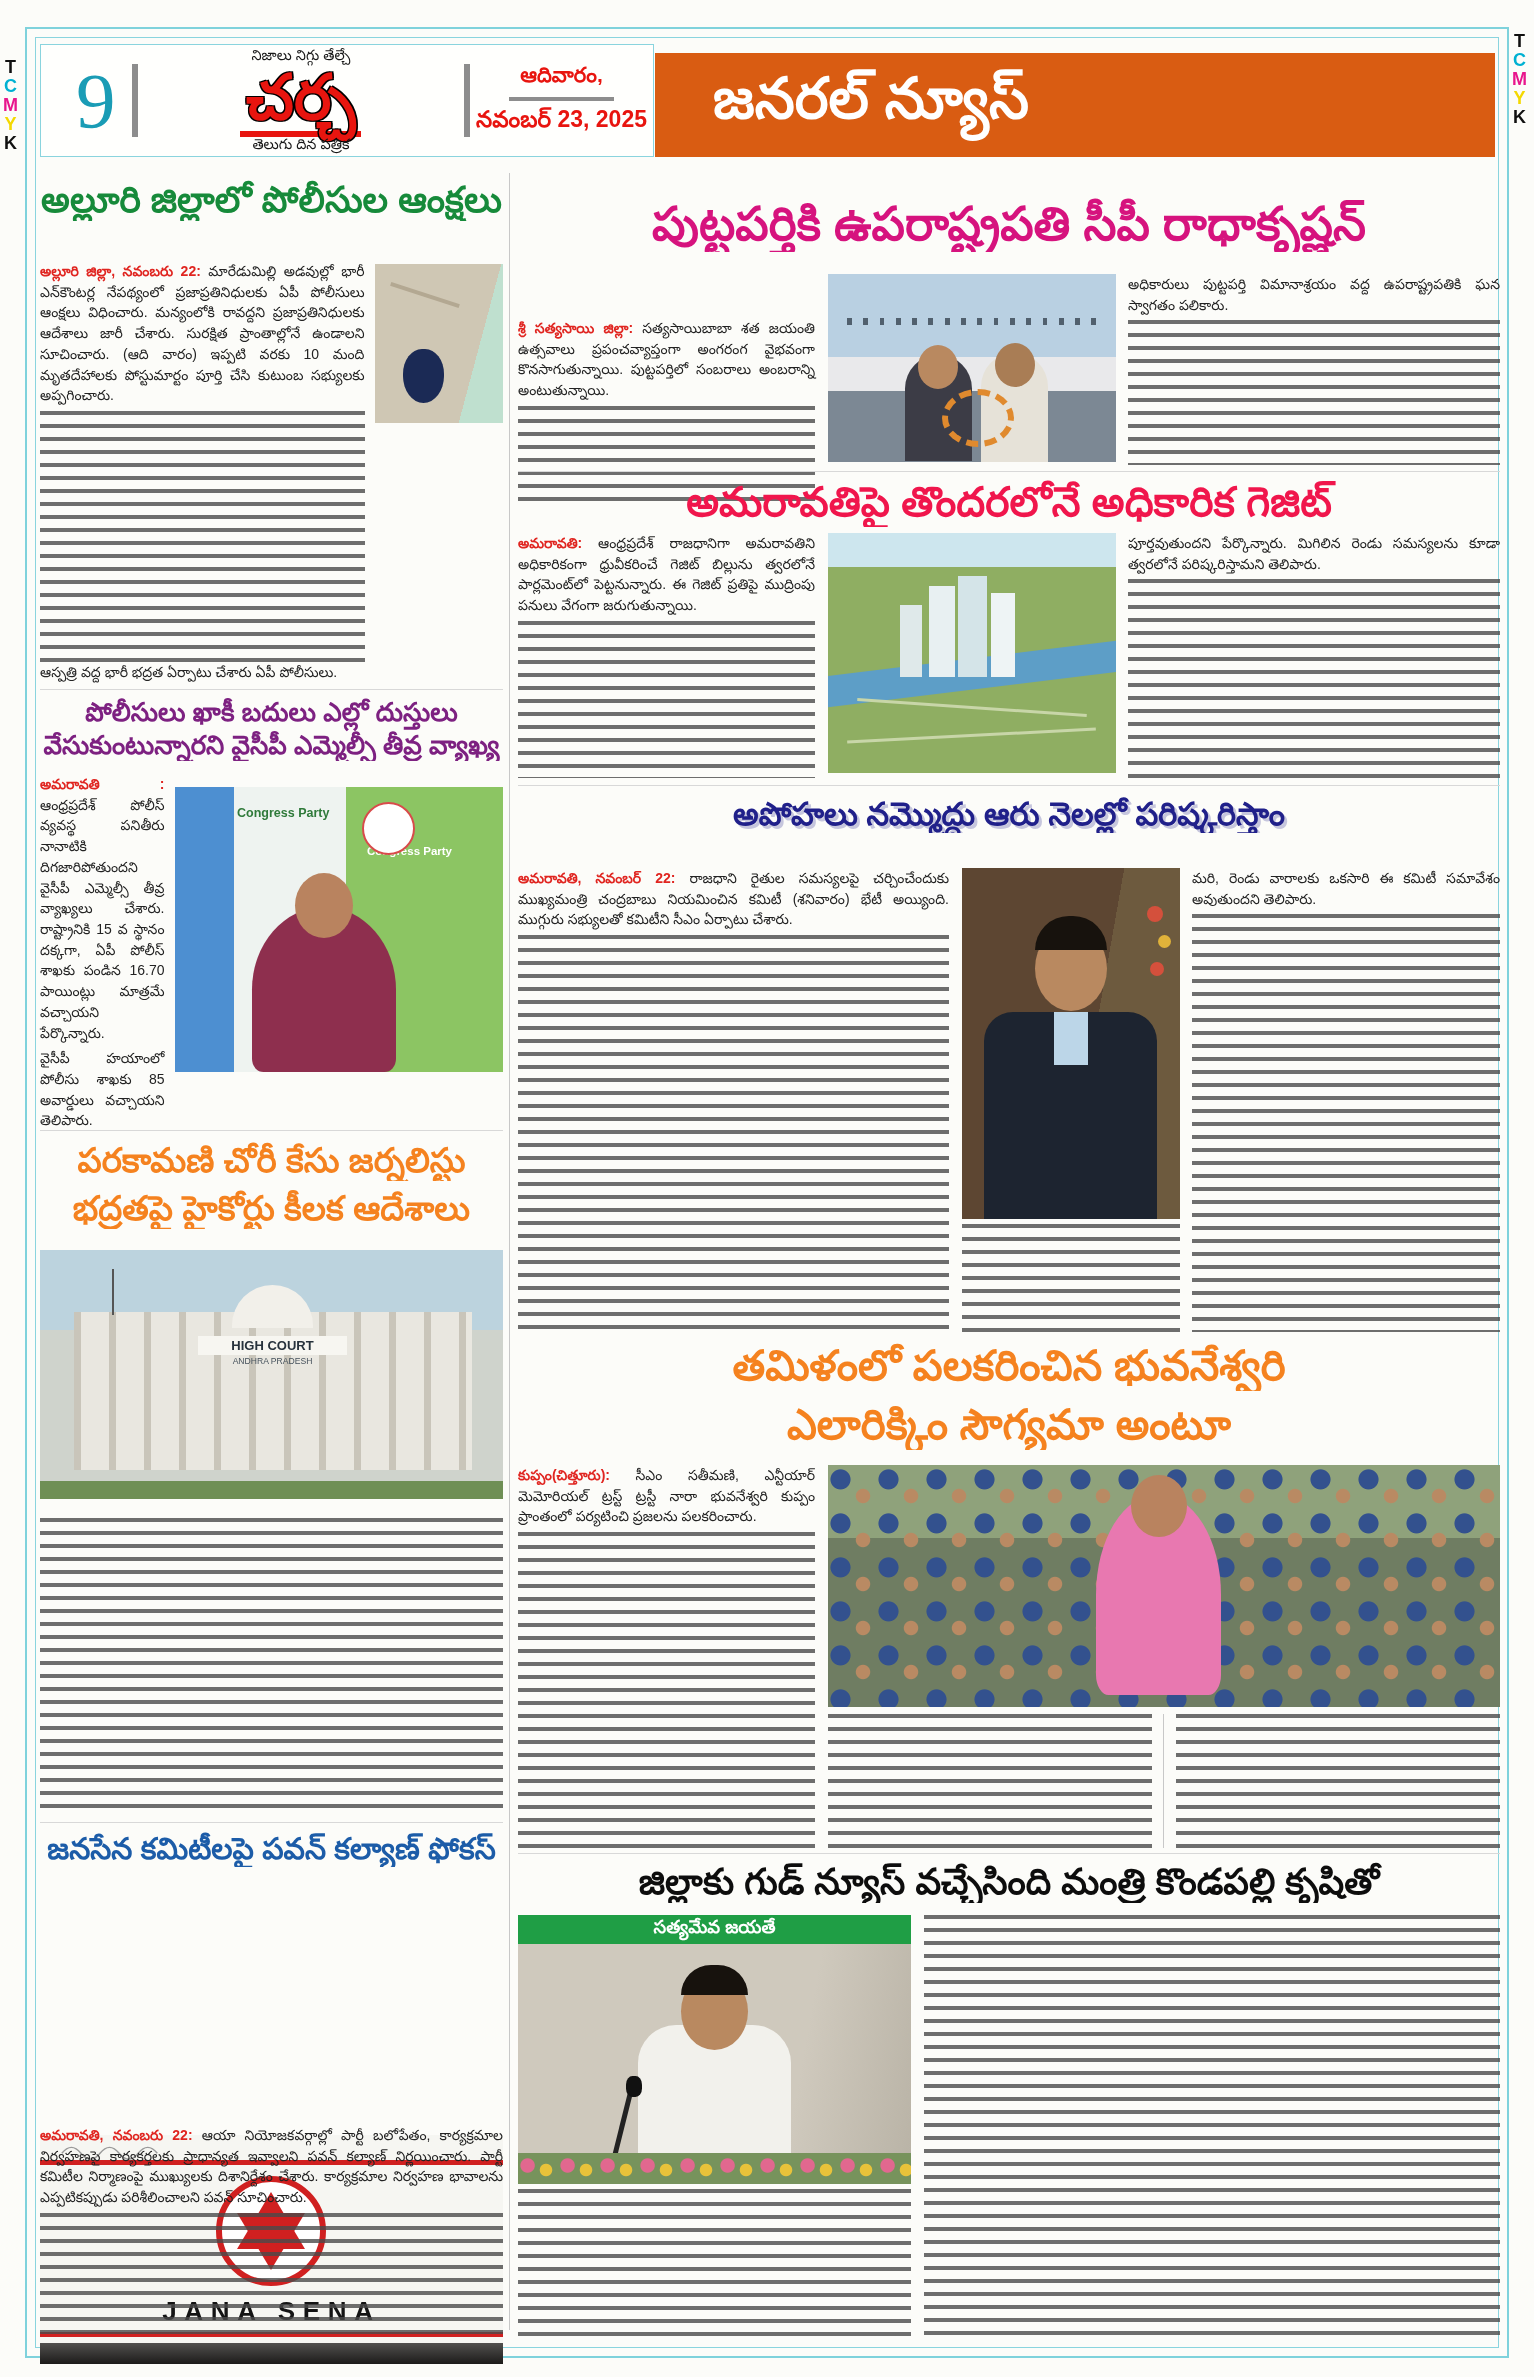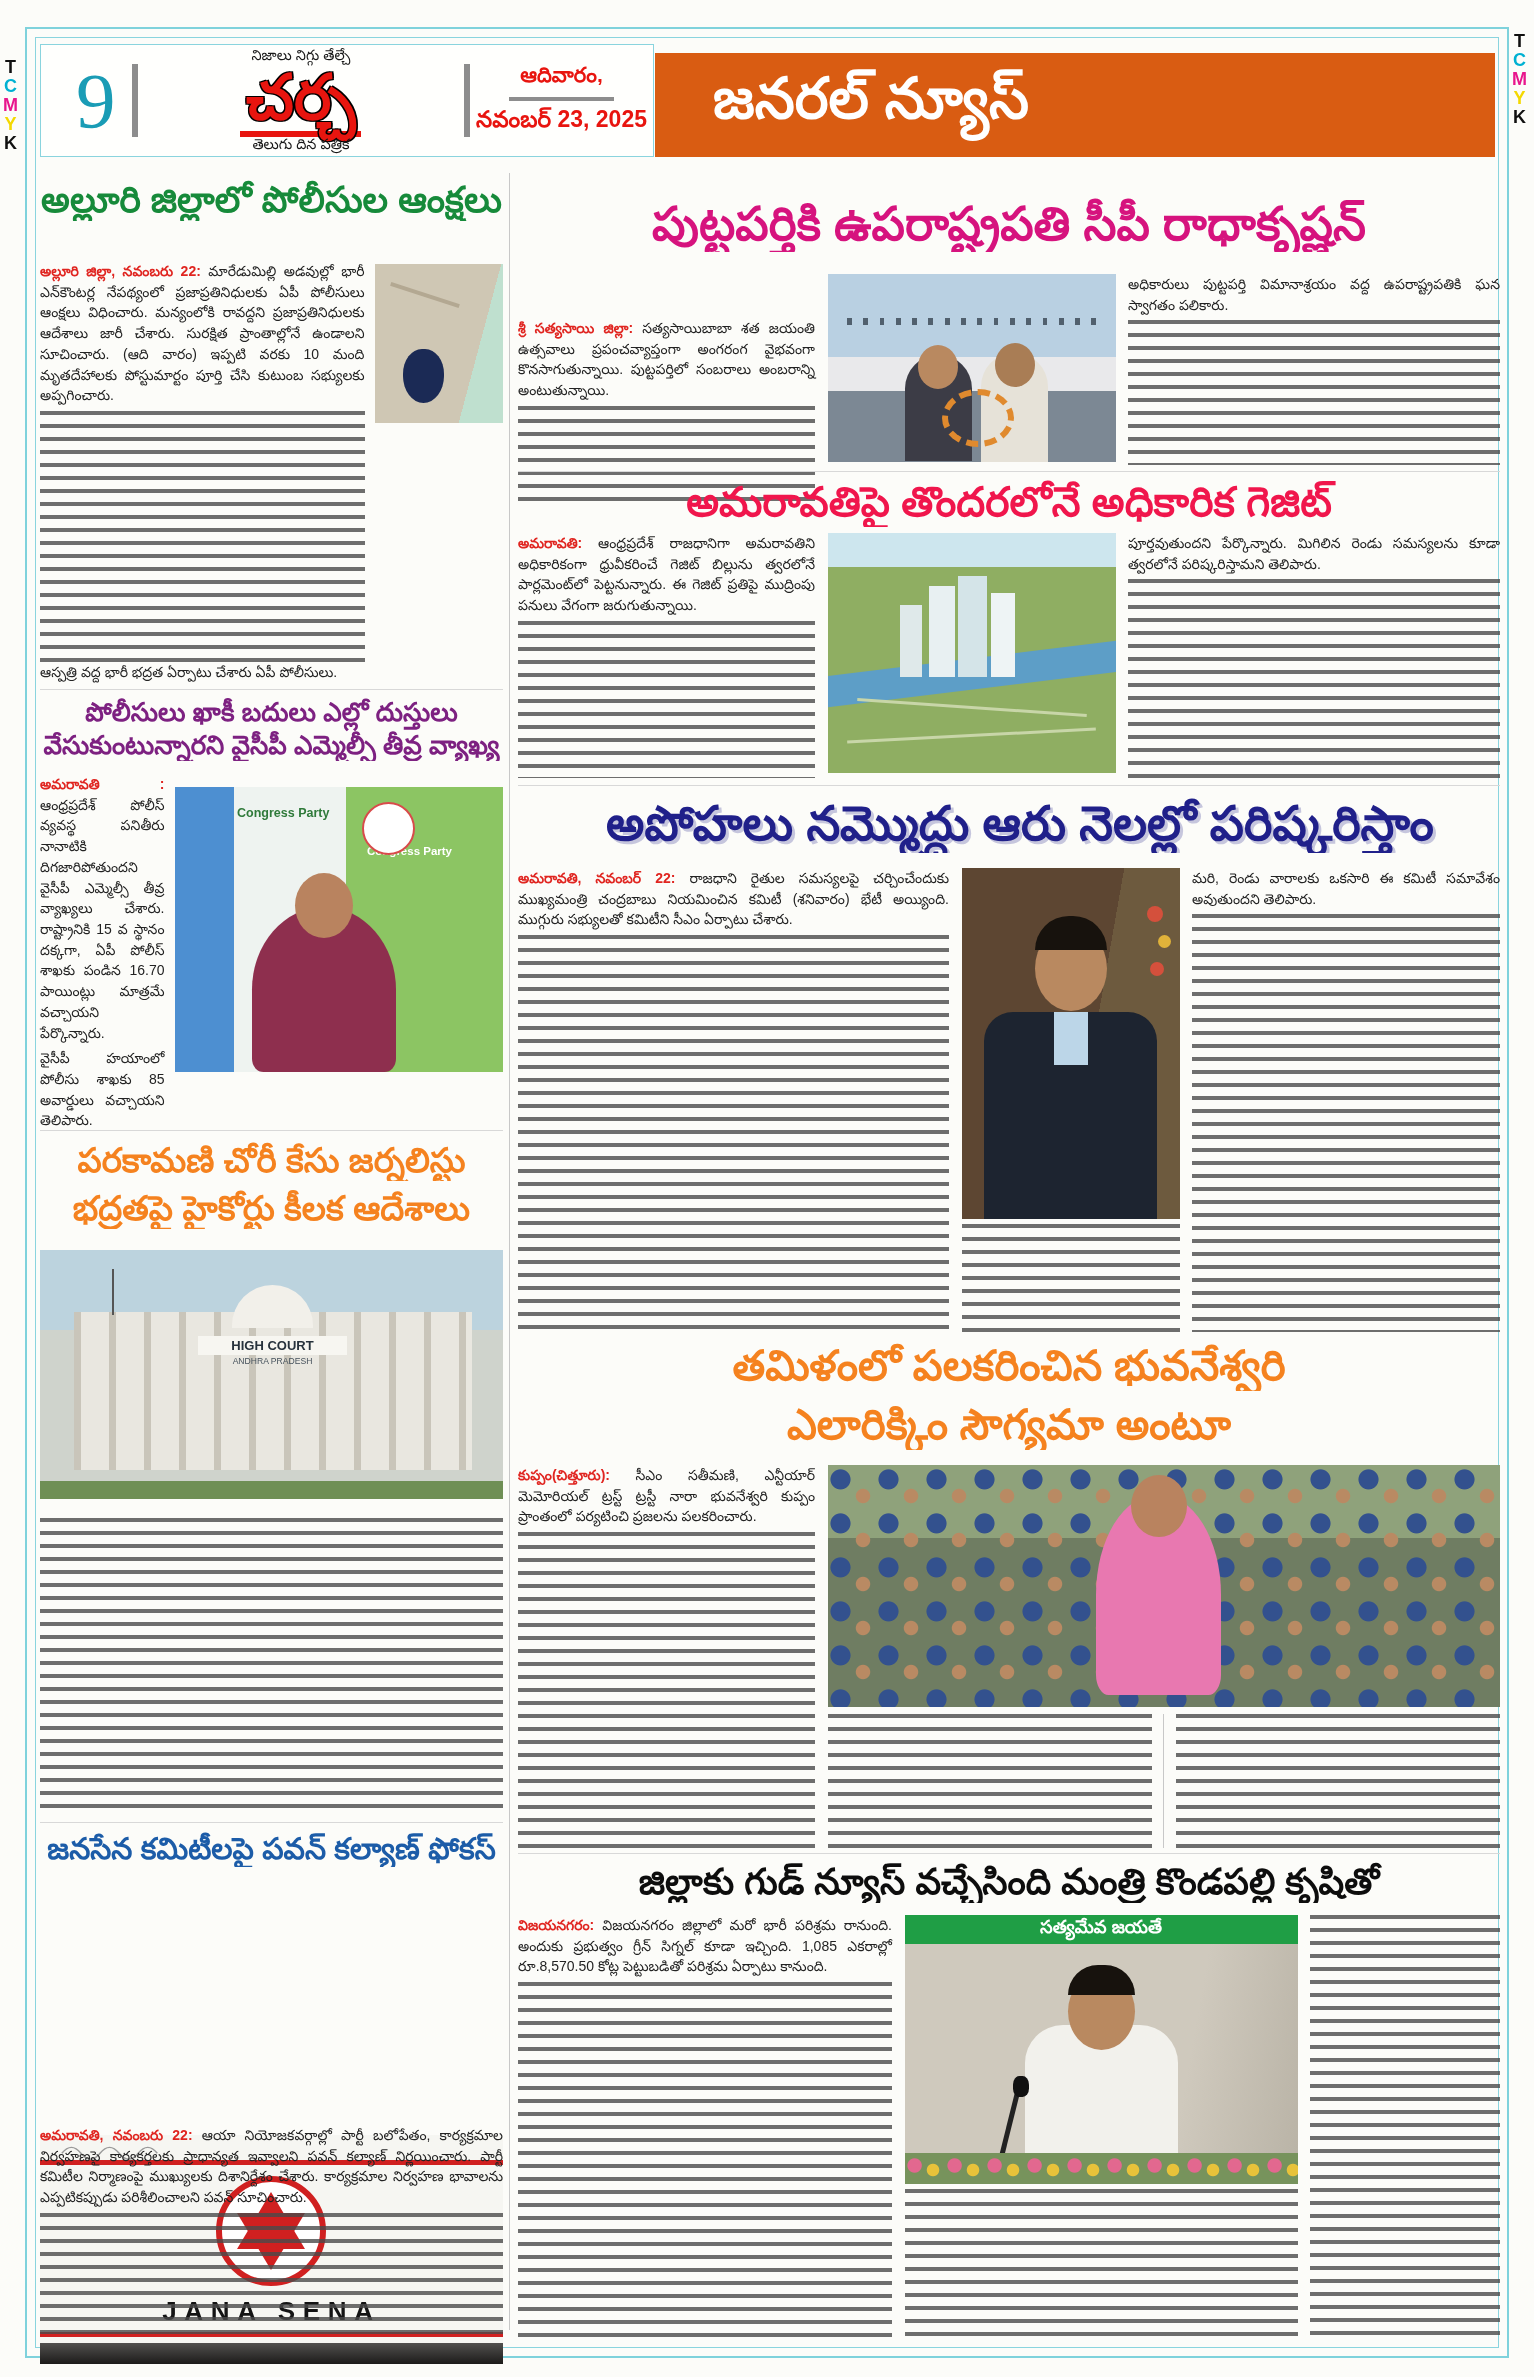--- a/index.html
+++ b/index.html
@@ -196,21 +196,21 @@
     <div class="abs" style="left:29px;top:173px;width:230px;height:2.9px;background:#c8d6a8;transform:rotate(4deg);"></div>
     <div class="abs" style="left:19px;top:201px;width:249px;height:2.9px;background:#c8d6a8;transform:rotate(-3deg);"></div>
   </div>
   <div class="col" style="flex:1;height:100%;">
     <div class="bt">పూర్తవుతుందని పేర్కొన్నారు. మిగిలిన రెండు సమస్యలను కూడా త్వరలోనే పరిష్కరిస్తామని తెలిపారు.</div>
     <div class="fl grow"></div>
   </div>
 </div>
 
 <div class="abs hline" style="left:518px;top:785px;width:982px;"></div>
-<div class="abs hl navy" style="left:529px;top:795px;width:982px;font-size:48px;">అపోహలు నమ్మొద్దు ఆరు నెలల్లో పరిష్కరిస్తాం</div>
+<div class="abs hl navy" style="left:518px;top:795px;width:982px;font-size:32px;">అపోహలు నమ్మొద్దు ఆరు నెలల్లో పరిష్కరిస్తాం</div>
 <div class="abs" style="left:518px;top:868px;width:982px;height:464px;display:flex;gap:12.5px;">
   <div class="col" style="width:431px;height:100%;">
     <div class="bt"><span class="dl">అమరావతి, నవంబర్ 22:</span> <span>రాజధాని రైతుల సమస్యలపై చర్చించేందుకు ముఖ్యమంత్రి చంద్రబాబు నియమించిన కమిటీ (శనివారం) భేటీ అయ్యింది. ముగ్గురు సభ్యులతో కమిటీని సీఎం ఏర్పాటు చేశారు.</span></div>
     <div class="fl grow"></div>
   </div>
   <div class="col" style="width:218px;height:100%;">
     <div class="photo" style="width:218px;height:351px;background:linear-gradient(100deg,#5d4632 0 58%,#6d5a3e 58%);">
       <div class="abs" style="left:22.5px;top:144px;width:173px;height:207px;background:#1d2430;border-radius:29px 29px 0 0;"></div>
       <div class="abs" style="left:73px;top:58px;width:72px;height:85px;background:#b98960;border-radius:50%;"></div>
       <div class="abs" style="left:73px;top:48px;width:72px;height:34px;background:#17120d;border-radius:34px 34px 0 0;"></div>
@@ -244,24 +244,20 @@
       <div class="fl" style="flex:1;"></div>
       <div class="vline"></div>
       <div class="fl" style="flex:1;"></div>
     </div>
   </div>
 </div>
 
 <div class="abs hline" style="left:518px;top:1853px;width:982px;"></div>
 <div class="abs hl blackhl" style="left:518px;top:1860px;width:982px;font-size:36px;">జిల్లాకు గుడ్ న్యూస్ వచ్చేసింది  మంత్రి కొండపల్లి కృషితో</div>
 <div class="abs" style="left:518px;top:1915px;width:982px;height:426px;display:flex;gap:12.5px;">
-  <div class="col" style="width:374px;height:100%;">
-    <div class="bt"><span class="dl">విజయనగరం:</span> <span>విజయనగరం జిల్లాలో మరో భారీ పరిశ్రమ రానుంది. అందుకు ప్రభుత్వం గ్రీన్ సిగ్నల్ కూడా ఇచ్చింది. 1,085 ఎకరాల్లో రూ.8,570.50 కోట్ల పెట్టుబడితో పరిశ్రమ ఏర్పాటు కానుంది.</span></div>
-    <div class="fl grow"></div>
-  </div>
   <div class="col" style="width:393px;height:100%;">
     <div style="height:29px;background:#1f9e45;color:#ffffff;font-weight:bold;font-size:18px;display:flex;align-items:center;justify-content:center;">సత్యమేవ జయతే</div>
     <div class="photo" style="width:100%;height:240px;background:linear-gradient(100deg,#cfc9bd 0 70%,#b9b3a6);">
       <div class="abs" style="left:120px;top:81px;width:153px;height:158px;background:#f2f1ec;border-radius:38px 38px 0 0;"></div>
       <div class="abs" style="left:163px;top:29px;width:67px;height:77px;background:#b98960;border-radius:50%;"></div>
       <div class="abs" style="left:163px;top:21px;width:67px;height:30px;background:#17120d;border-radius:34px 34px 0 0;"></div>
       <div class="abs" style="left:101px;top:144px;width:4.8px;height:81px;background:#222;transform:rotate(14deg);"></div>
       <div class="abs" style="left:108px;top:132px;width:16.3px;height:21px;background:#111;border-radius:40%;"></div>
       <div class="abs" style="left:0;bottom:0;width:100%;height:31px;background-image:radial-gradient(circle at 9.6px 12.5px,#e2688f 6.7px,transparent 7.7px),radial-gradient(circle at 28px 17px,#e8c23a 5.8px,transparent 6.7px);background-size:40px 31px;background-color:#77935c;"></div>
     </div>

